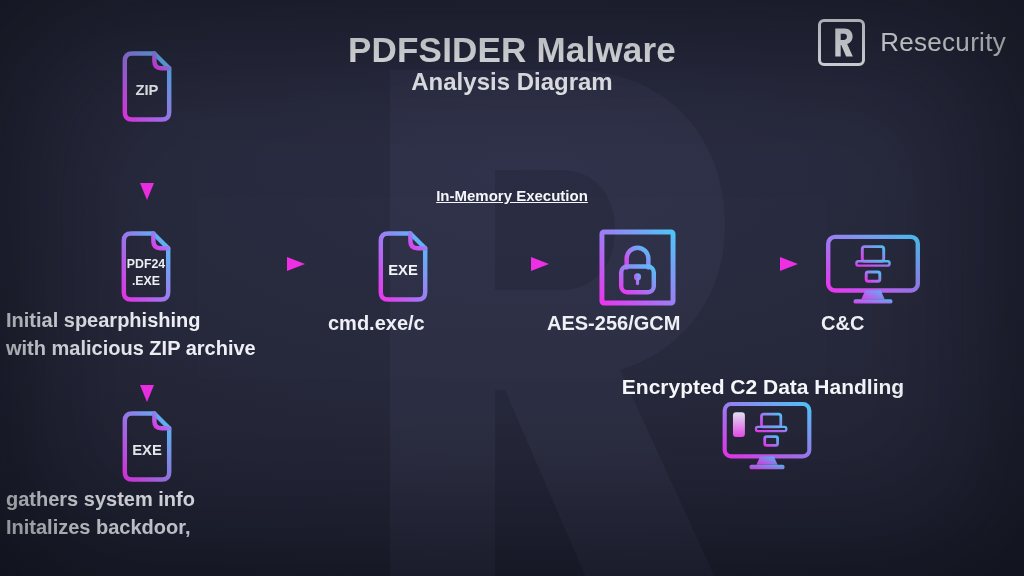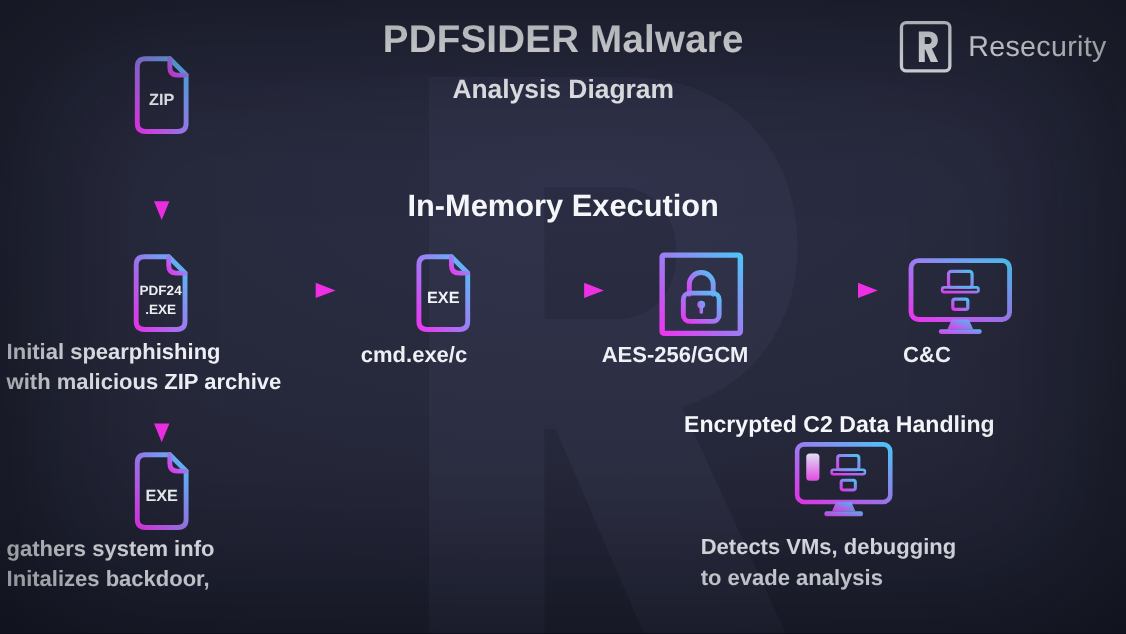--- a/index.html
+++ b/index.html
@@ -17,21 +17,21 @@
   .frame::after {
     content: "";
     position: absolute; inset: 0;
     box-shadow: inset 0 0 140px 30px rgba(4,5,10,0.5);
     pointer-events: none;
   }
   .defs { position: absolute; width: 0; height: 0; }
   .watermark { position: absolute; left: 270px; top: 40px; opacity: 1; }
 
   .title {
-    position: absolute; left: 0; right: 0; top: 16px;
+    position: absolute; left: 0; right: 0; top: 30px;
     text-align: center; font-size: 35px; font-weight: 800; letter-spacing: 0.2px;
   }
   .subtitle {
     position: absolute; left: 0; right: 0; top: 68px;
     text-align: center; font-size: 24px; font-weight: 700;
   }
   .brand {
     position: absolute; top: 19px; right: 18px;
     display: flex; align-items: center; gap: 15px;
   }
@@ -43,21 +43,21 @@
   .brand-name { font-size: 26px; font-weight: 400; letter-spacing: 0.3px; }
 
   .abs { position: absolute; }
   .caption {
     position: absolute; 
     font-size: 20px; line-height: 1.4; color: #eef0f6; font-weight: 700;
   }
   .section-label {
     position: absolute; text-align: center; color: #f6f7fa; font-weight: 700;
   }
-  .label-inmemory { left: 332px; top: 171px; width: 360px; font-size: 28px; }
+  .label-inmemory { left: 332px; top: 187px; width: 360px; font-size: 15px; text-decoration: underline; }
   .label-encrypted { left: 603px; top: 375px; width: 320px; font-size: 21px; }
 </style>
 </head>
 <body>
 
 <div class="frame">
 
   <svg class="defs" aria-hidden="true">
     <defs>
       <linearGradient id="gradIcon" x1="0%" y1="100%" x2="100%" y2="0%">
@@ -207,18 +207,14 @@
     <line x1="25" y1="44.3" x2="47.5" y2="44.3" stroke="url(#gradIcon)" stroke-width="2.5"></line>
     <line x1="61.5" y1="44.3" x2="84" y2="44.3" stroke="url(#gradIcon)" stroke-width="2.5"></line>
     <line x1="25" y1="41.4" x2="25" y2="47.2" stroke="url(#gradIcon)" stroke-width="2.5"></line>
     <line x1="84" y1="41.4" x2="84" y2="47.2" stroke="url(#gradIcon)" stroke-width="2.5"></line>
     <g fill="url(#gradIcon)">
       <path d="M42.5 61 L38.5 70 H61.5 L57.5 61 Z"></path>
       <rect x="31" y="70" width="38" height="5" rx="2"></rect>
     </g>
   </svg>
 
-  <div class="caption" style="left:637px;top:484px;width:266px;">
-    <div>Detects VMs, debugging</div>
-    <div>to evade analysis</div>
-  </div>
 
 </div>
 
 </body></html>

